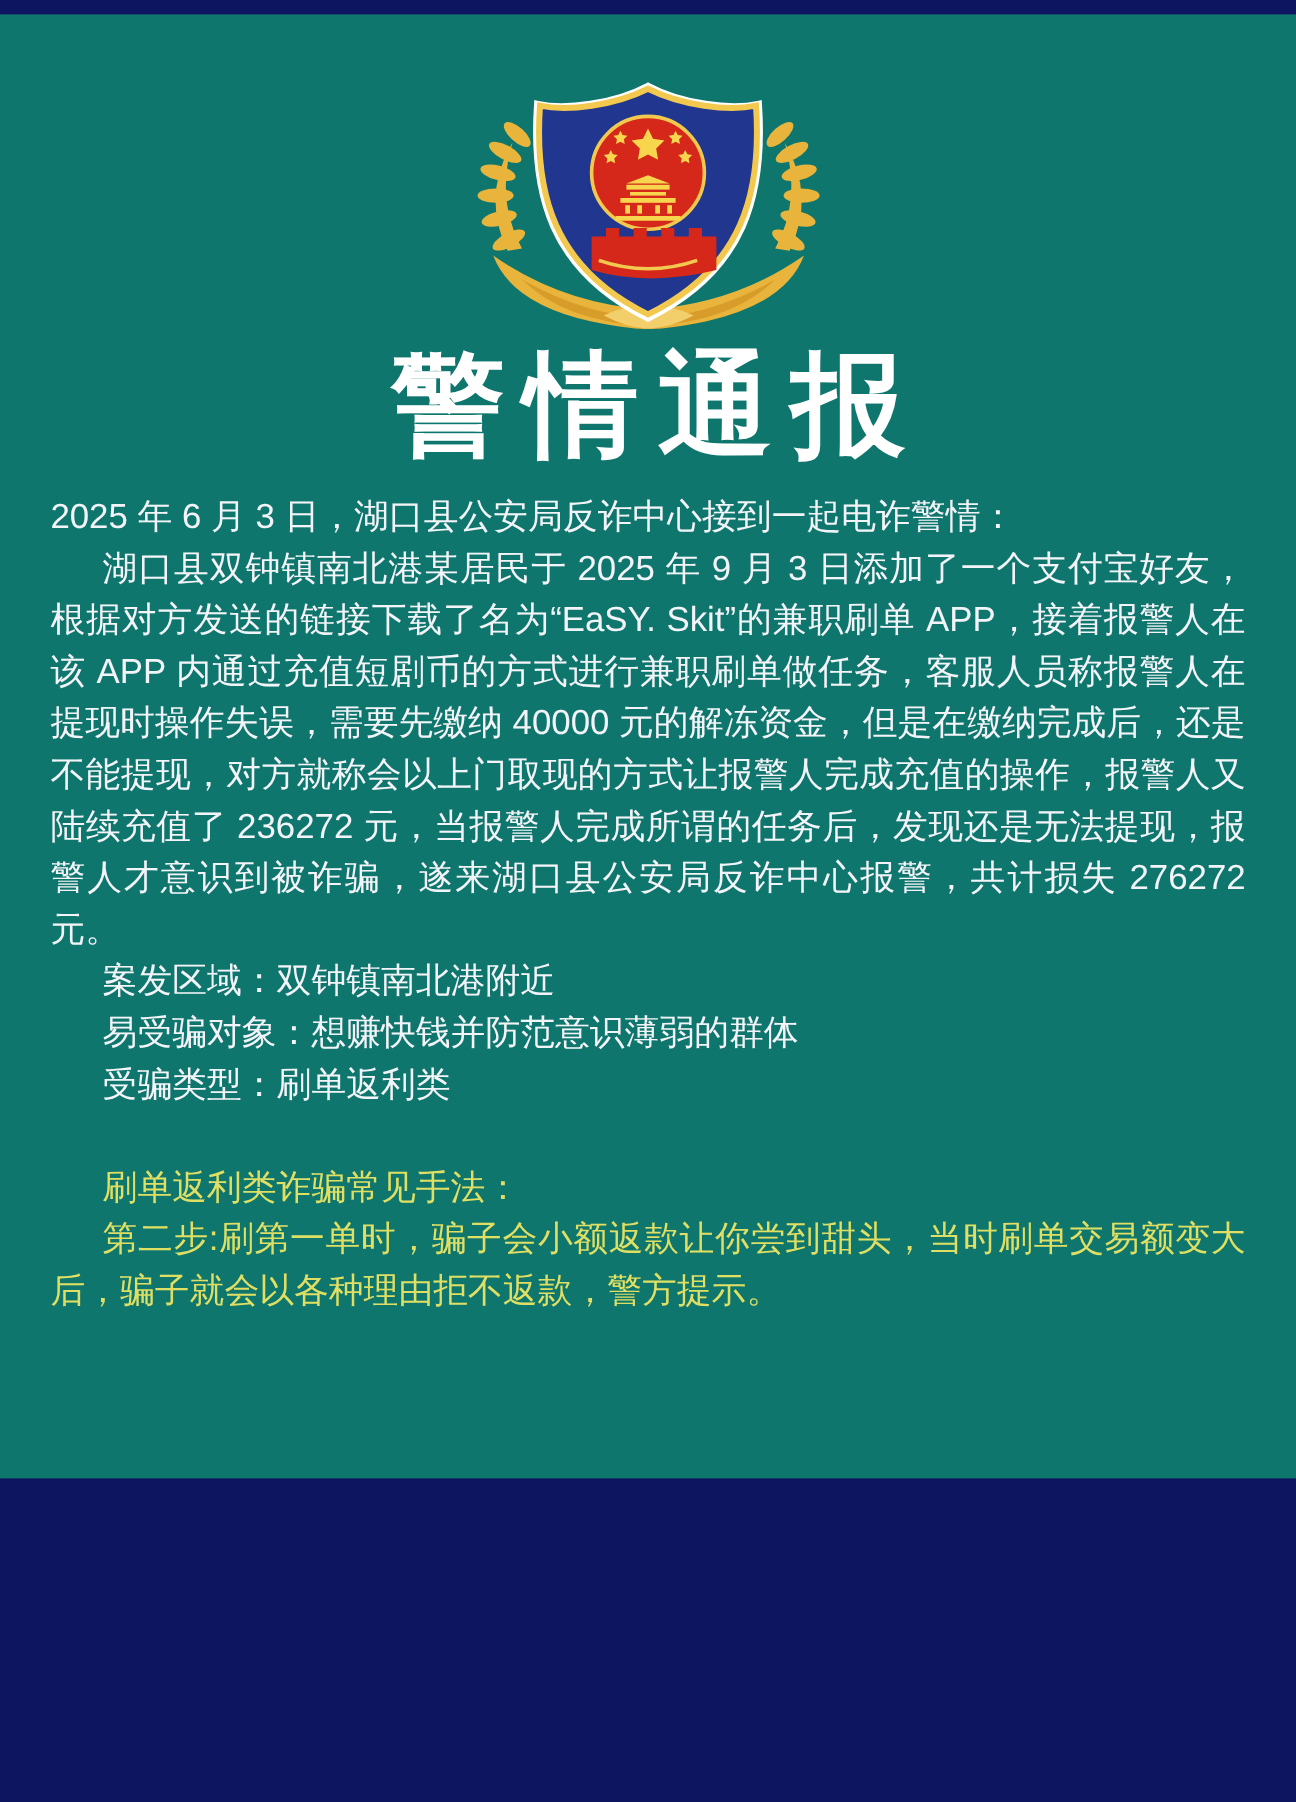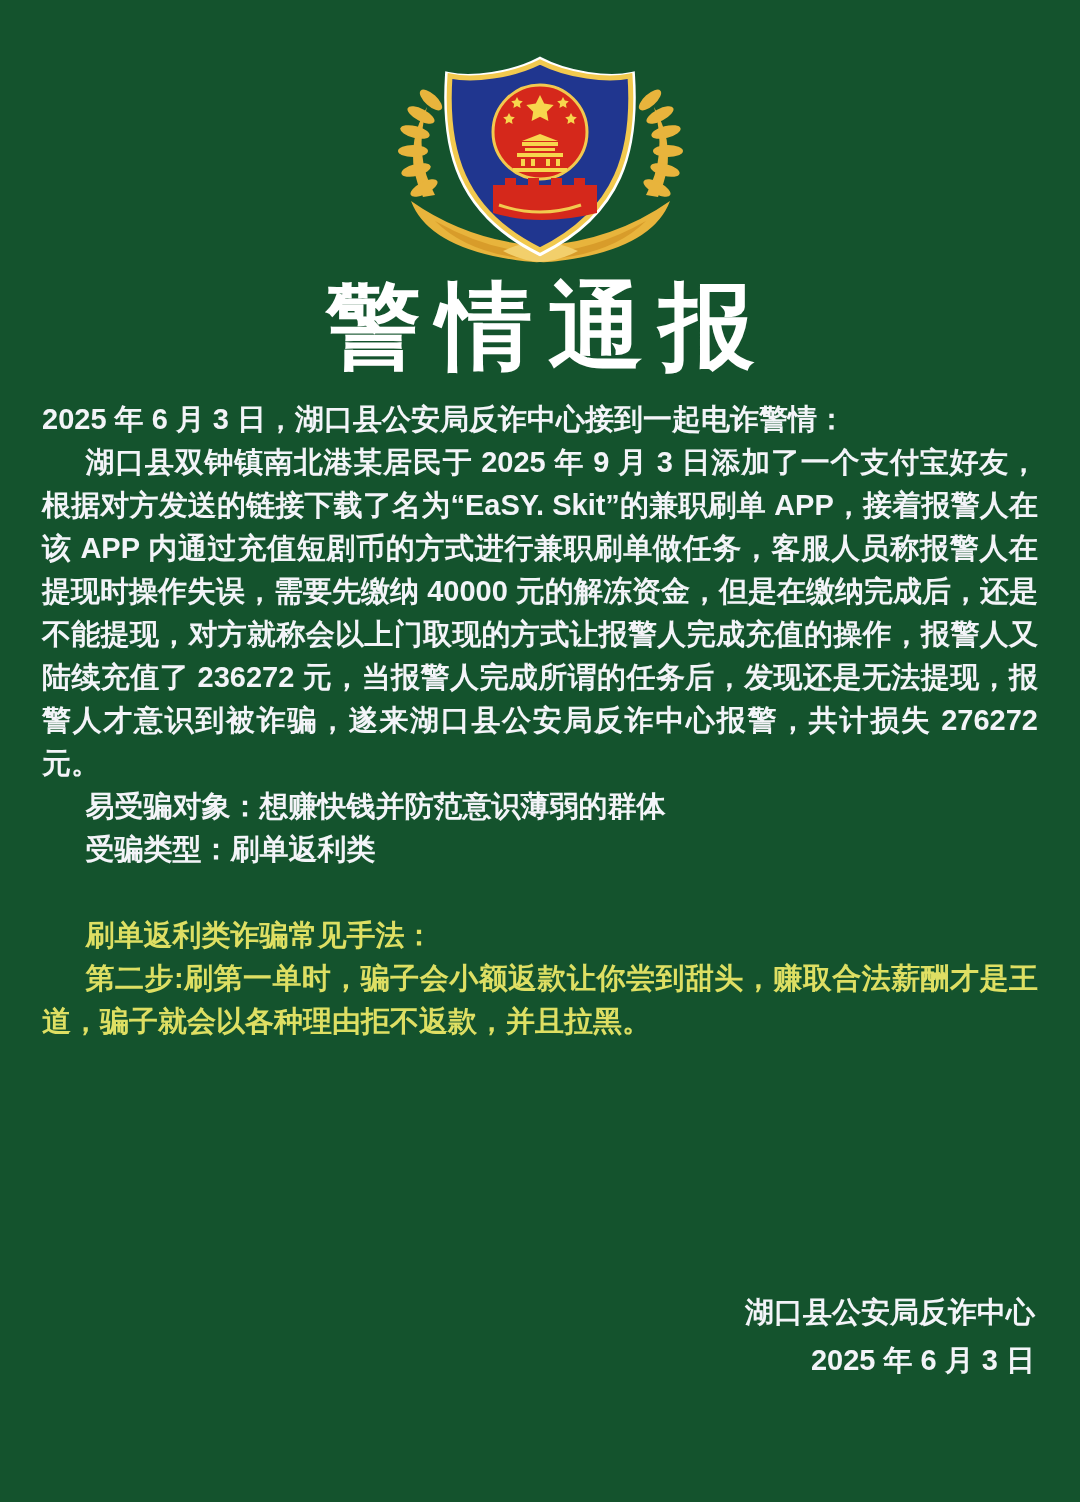--- a/index.html
+++ b/index.html
@@ -3,23 +3,23 @@
 <meta charset="utf-8">
 <style>
   html, body { margin: 0; padding: 0; }
   body {
     font-family: "Liberation Sans", "DejaVu Sans", sans-serif;
     background: #0e1560;
   }
   .page {
     position: relative;
     width: 1080px;
-    height: 1502px;
-    margin: 0 auto;
-    background: #14532d;
+    height: 1220px;
+    margin: 12px auto;
+    background: #0f766e;
     overflow: hidden;
     box-sizing: border-box;
   }
   .badge-wrap {
     display: flex;
     justify-content: center;
     padding-top: 55px;
   }
   .badge-wrap svg { width: 315px; height: 210px; }
   .doc-title {
@@ -30,21 +30,21 @@
     font-weight: 900;
     letter-spacing: 0.17em;
     text-indent: 0.17em; 
     line-height: 1.0;
   }
   .content {
     padding: 0 42px;
     color: #f3f4f8;
     font-size: 29px;
     line-height: 43px;
-    font-weight: 700;
+    font-weight: 400;
     text-align: justify;
     text-justify: inter-ideograph;
   }
   .content p { margin: 0; }
   .indent { text-indent: 1.5em; }
   .yellow { color: #dedf63; }
   .methods-heading { margin-top: 43px !important; }
   .footer {
     position: absolute;
     right: 45px;
@@ -112,25 +112,26 @@
       <path d="M110,130 h12 v-7 h11 v7 h12 v-7 h11 v7 h12 v-7 h11 v7 h12 v-7 h11 v7 h12 v28 Q157,172 110,158 Z" fill="#d5281b"></path>
       <path d="M116,150 Q157,164 198,150" stroke="#f2c94e" stroke-width="3" fill="none"></path>
     </svg>
   </div>
 
   <div class="doc-title">警情通报</div>
 
   <div class="content">
     <p>2025 年 6 月 3 日，湖口县公安局反诈中心接到一起电诈警情：</p>
     <p class="indent">湖口县双钟镇南北港某居民于 2025 年 9 月 3 日添加了一个支付宝好友，根据对方发送的链接下载了名为“EaSY. Skit”的兼职刷单 APP，接着报警人在该 APP 内通过充值短剧币的方式进行兼职刷单做任务，客服人员称报警人在提现时操作失误，需要先缴纳 40000 元的解冻资金，但是在缴纳完成后，还是不能提现，对方就称会以上门取现的方式让报警人完成充值的操作，报警人又陆续充值了 236272 元，当报警人完成所谓的任务后，发现还是无法提现，报警人才意识到被诈骗，遂来湖口县公安局反诈中心报警，共计损失 276272 元。</p>
+    <p class="indent">案发区域：双钟镇南北港附近</p>
     <p class="indent">易受骗对象：想赚快钱并防范意识薄弱的群体</p>
     <p class="indent">受骗类型：刷单返利类</p>
 
     <p class="indent yellow methods-heading">刷单返利类诈骗常见手法：</p>
-    <p class="indent yellow">第二步:刷第一单时，骗子会小额返款让你尝到甜头，赚取合法薪酬才是王道，骗子就会以各种理由拒不返款，并且拉黑。</p>
+    <p class="indent yellow">第二步:刷第一单时，骗子会小额返款让你尝到甜头，当时刷单交易额变大后，骗子就会以各种理由拒不返款，警方提示。</p>
   </div>
 
   <div class="footer">
     <div>湖口县公安局反诈中心</div>
     <div>2025 年 6 月 3 日</div>
   </div>
 
 </div>
 
 </body></html>

